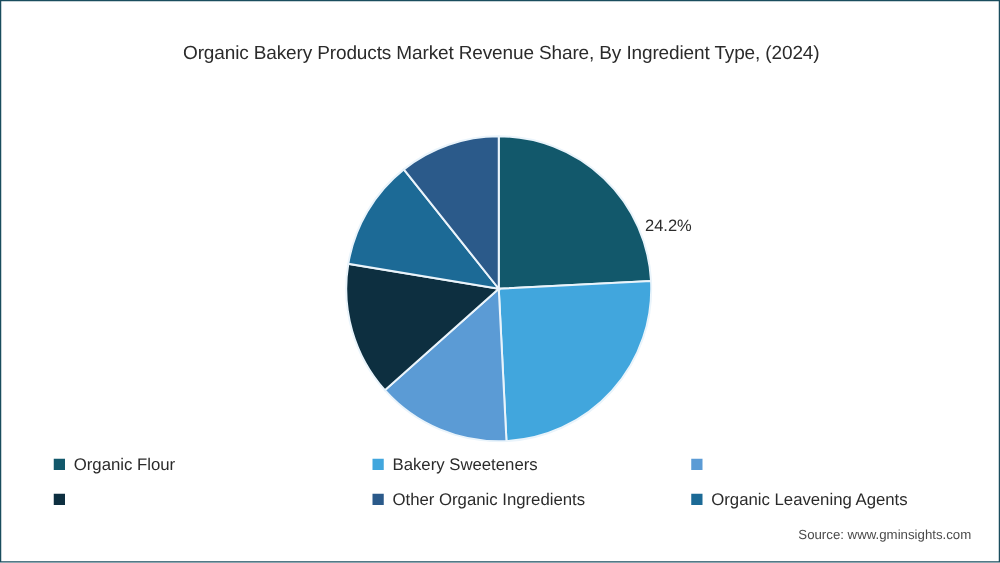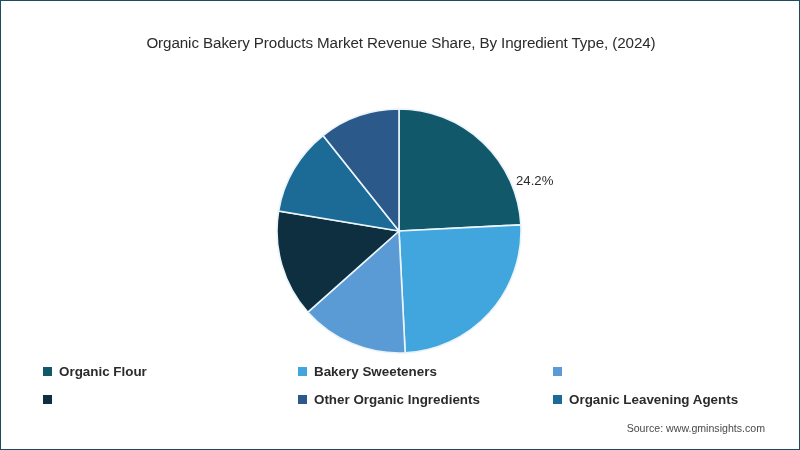--- a/index.html
+++ b/index.html
@@ -57,40 +57,39 @@
   }
   #legend {
     position: absolute;
     left: 42px;
     top: 356px;
     width: 718px;
     display: grid;
     grid-template-columns: 255px 255px 208px;
     grid-auto-rows: 28px;
     align-items: center;
-    font-weight: bold;
   }
   .legend-item {
     display: flex;
     align-items: center;
     gap: 7px;
     white-space: nowrap;
   }
   .legend-swatch {
     width: 9px;
     height: 9px;
     flex: 0 0 auto;
   }
   .legend-label {
     font-size: 13.4px;
     color: #2b2b2b;
   }
   #source {
     position: absolute;
-    right: 34px;
+    right: 22px;
     top: 421px;
     font-size: 10.6px;
     color: #4a4a4a;
     white-space: nowrap;
     margin-left: 33px;
   }
 </style>
 </head>
 <body>
 

